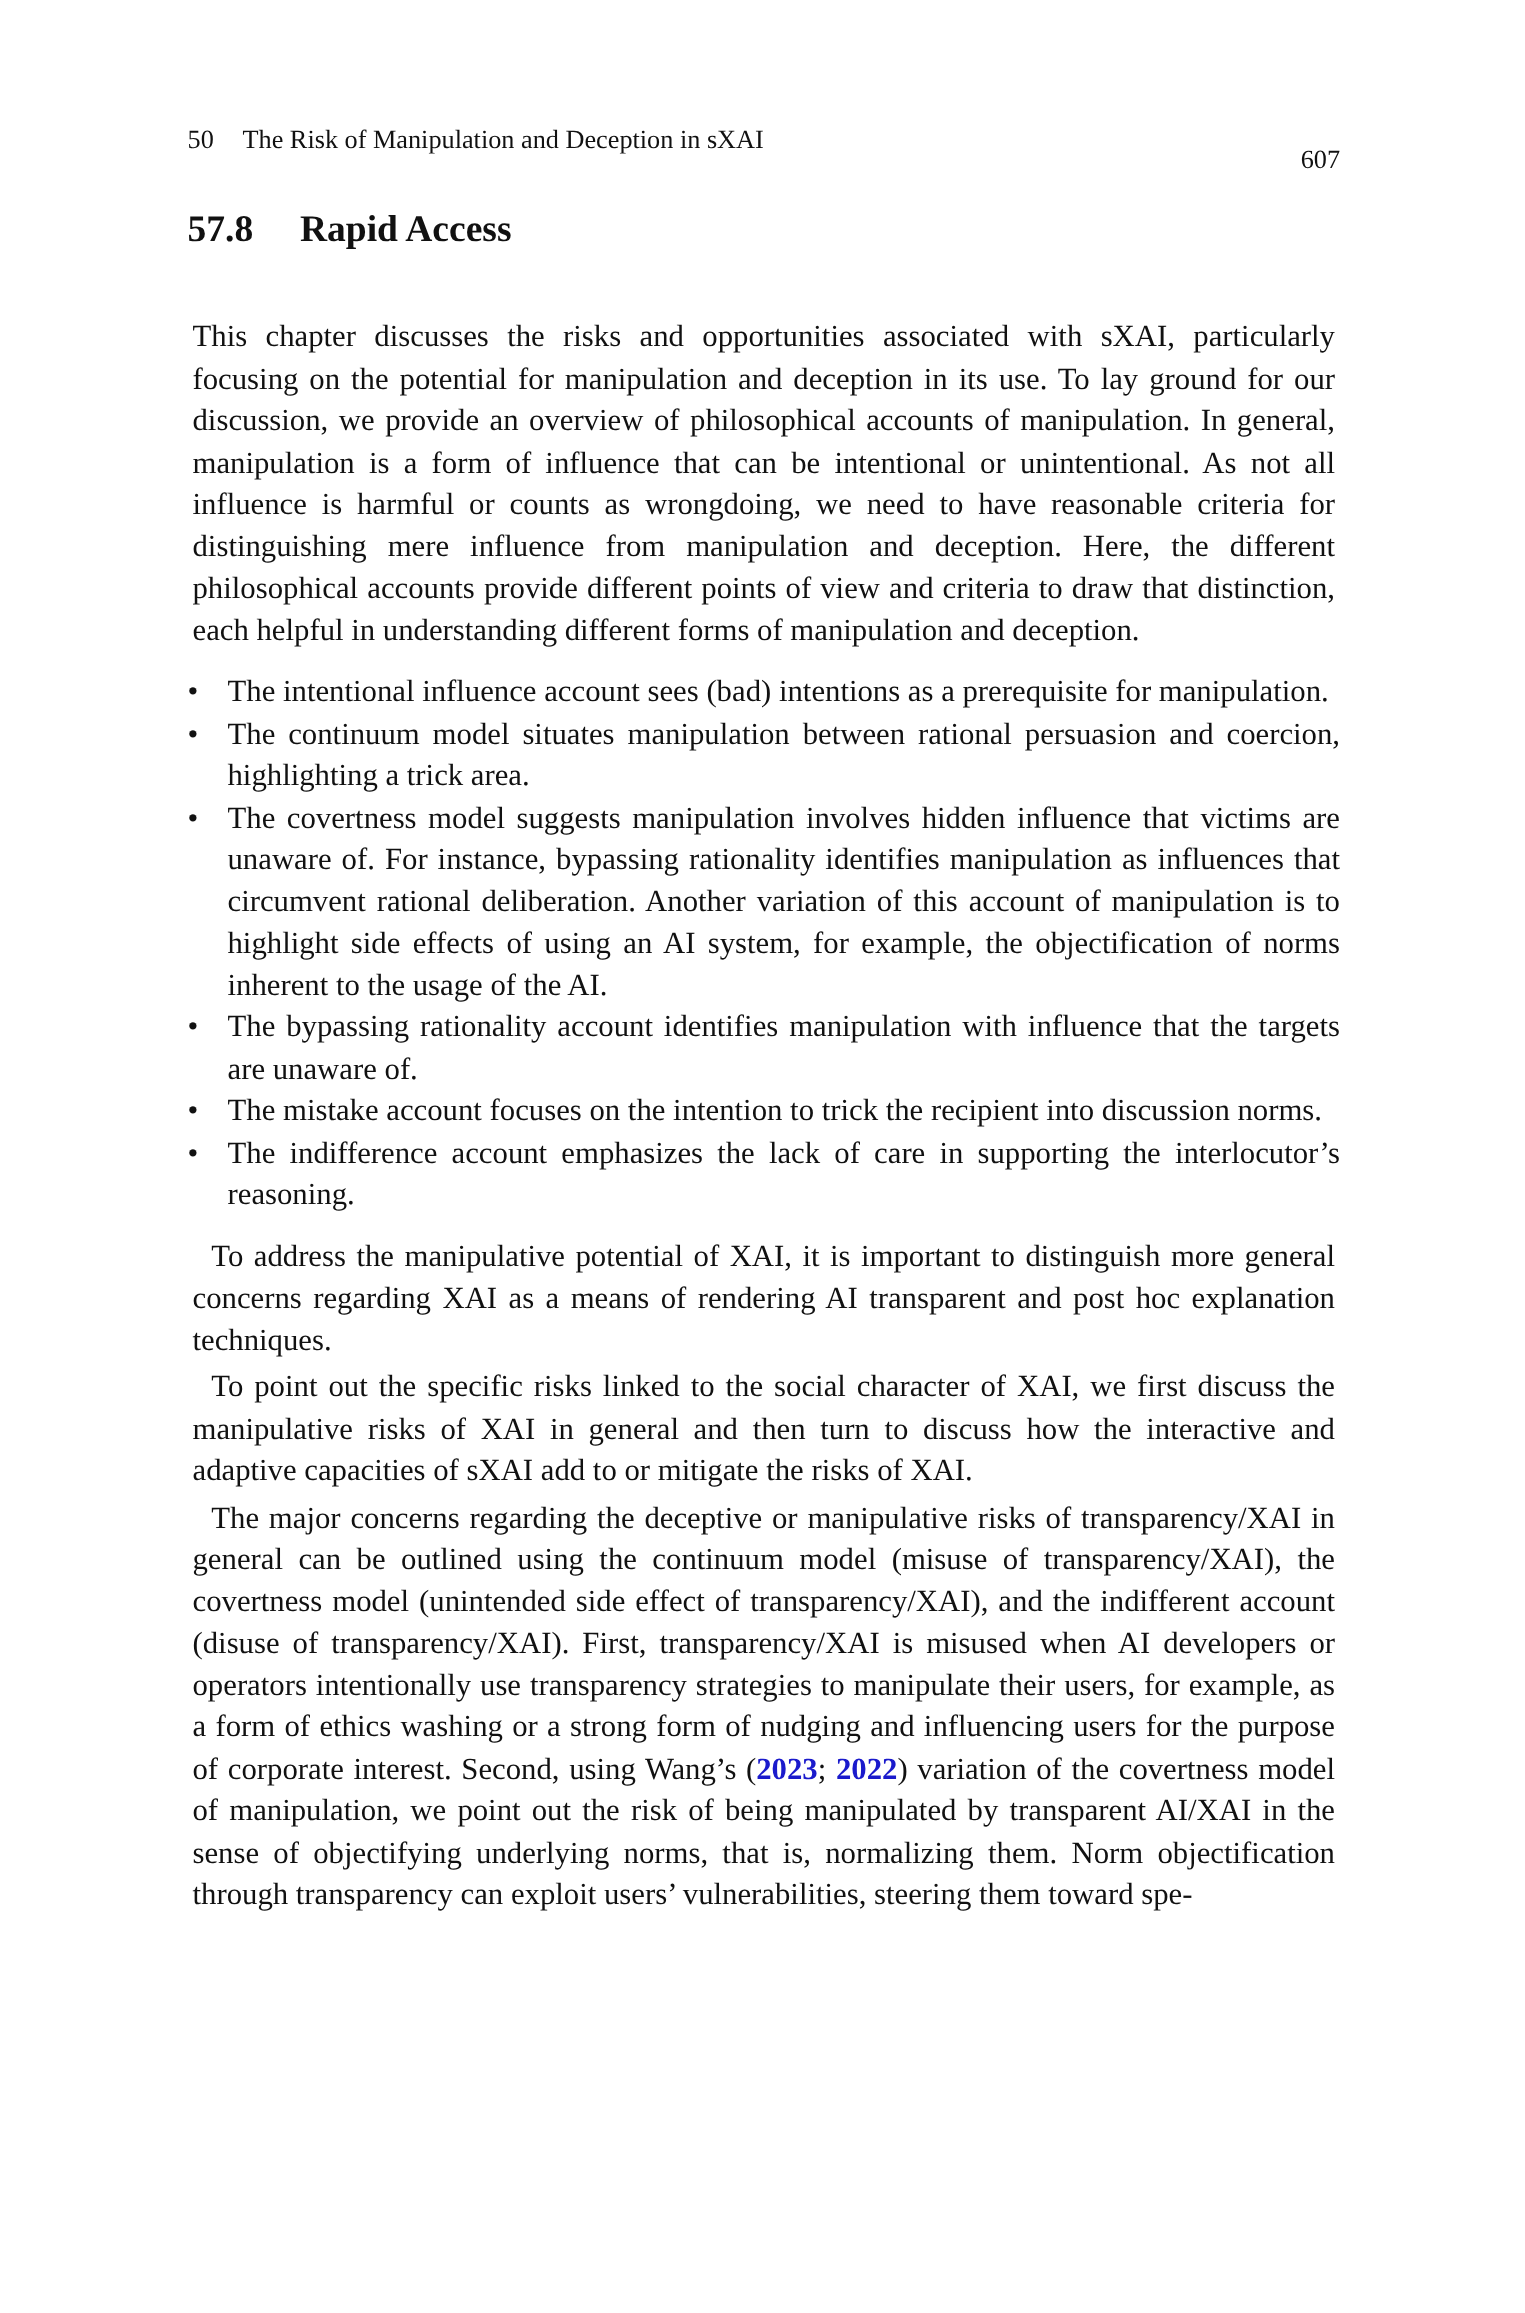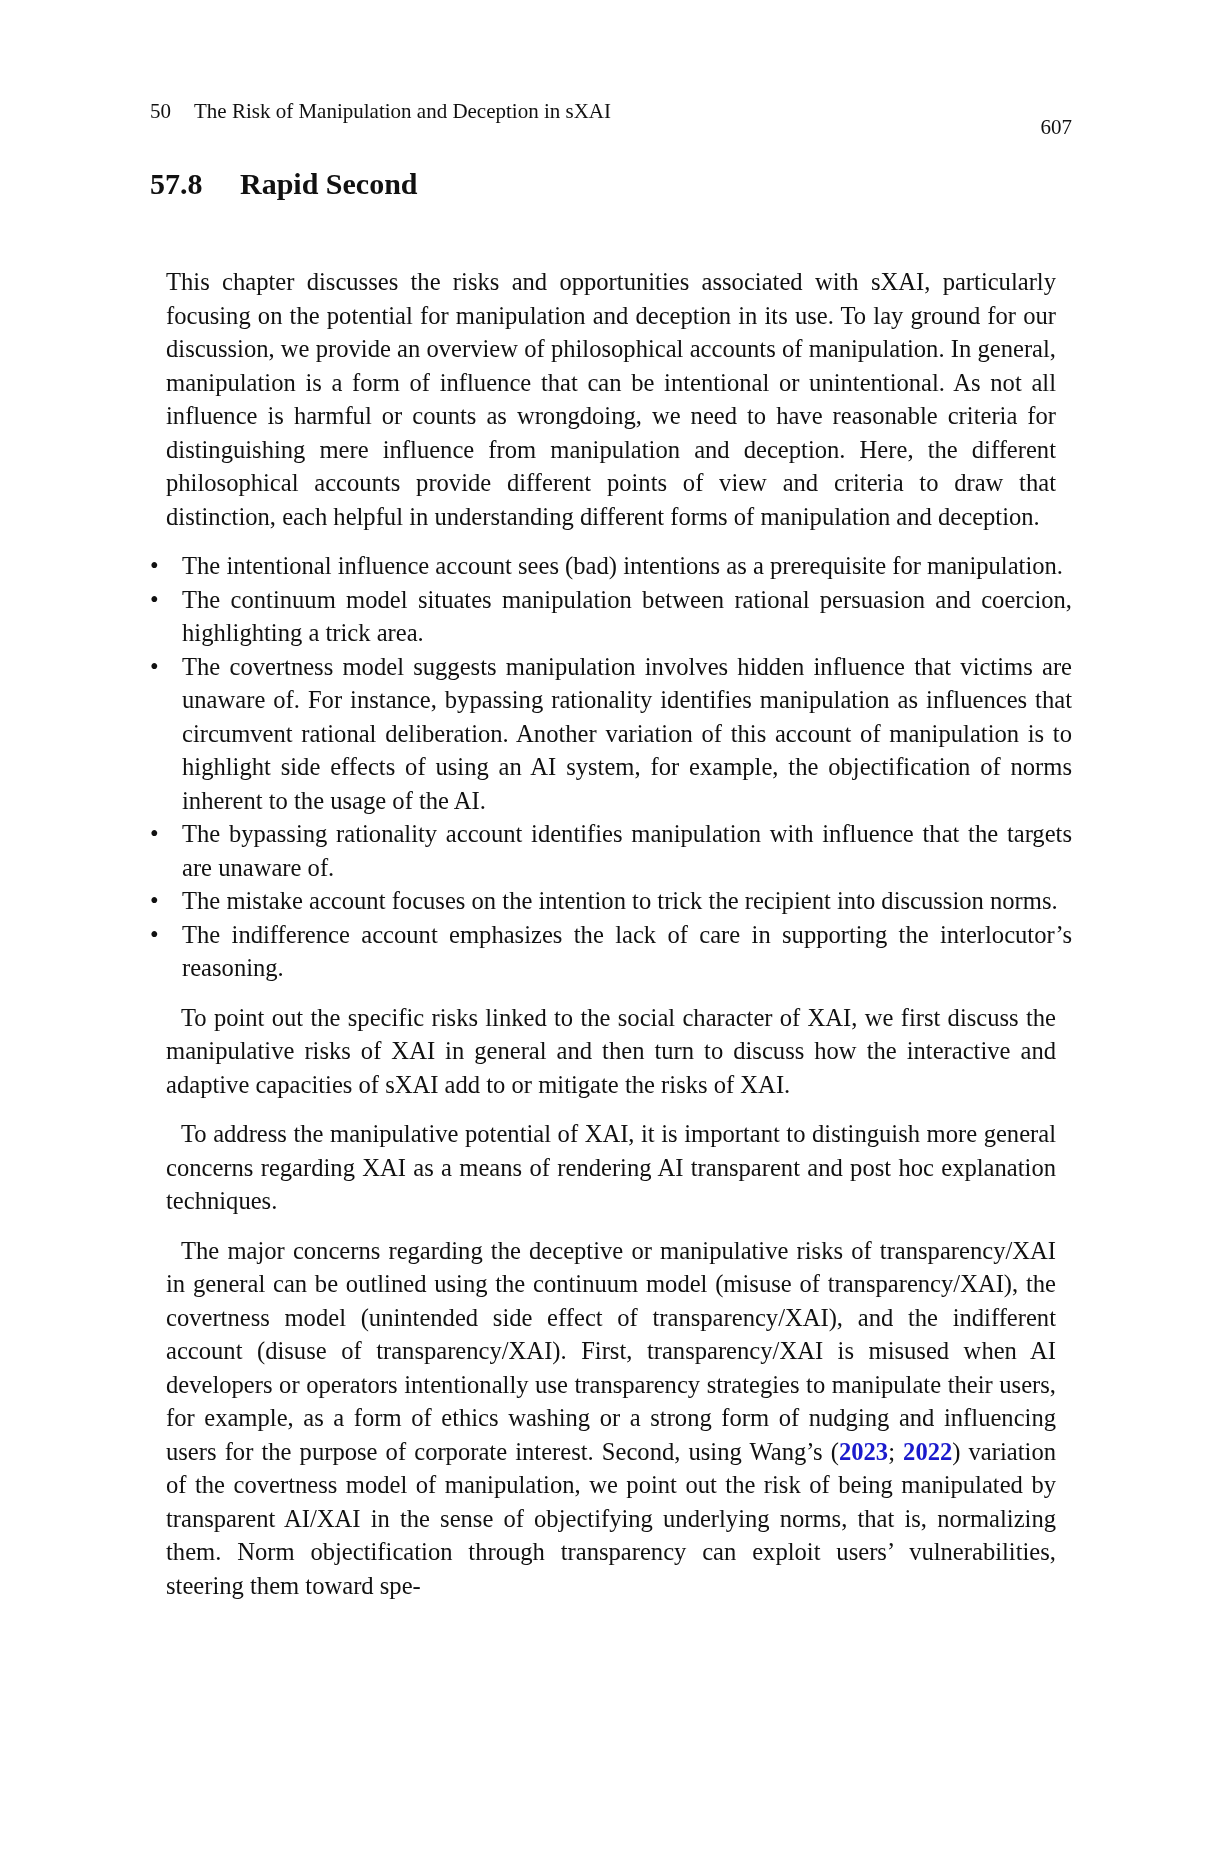--- a/index.html
+++ b/index.html
@@ -8,52 +8,52 @@
   .page { position: absolute; left: 150px; top: 0; width: 922px; }
   .running-head { position: absolute; left: 0; top: 99px; width: 922px; height: 24px;
                   font-size: 21px; line-height: 24px; }
   .running-head .chap-num { display: inline-block; width: 44px; }
   .running-head .page-num { position: absolute; right: 0; top: 0; margin-top: 16px; }
   .section-title { position: absolute; left: 0; top: 166px; margin: 0;
                    font-size: 30px; font-weight: bold; line-height: 36px; white-space: nowrap; }
   .section-title .sec-num { display: inline-block; width: 90px; }
   .body { position: absolute; left: 0; top: 249px; width: 922px;
           font-size: 24.6px; line-height: 33.5px; text-align: justify; hyphens: manual; }
-  .body p { margin: 16px; }
+  .body p { margin: 4px; }
   .body p.first { text-indent: 0; }
   .body p.indent { text-indent: 15px; }
   .body ul { list-style: none; margin: 16px 0 16px 0; padding: 0; }
   .body li { position: relative; padding-left: 32px; }
   .body li .bullet { position: absolute; left: 0; top: 0; width: 14px; }
   .body a { color: #1a1acc; text-decoration: none; font-weight: bold; }
 </style>
 </head>
 <body>
 
 <div class="page">
 
   <div class="running-head">
     <span class="chap-num">50</span><span>The Risk of Manipulation and Deception in sXAI</span>
     <span class="page-num">607</span>
   </div>
 
   <h2 class="section-title">
-    <span class="sec-num">57.8</span><span>Rapid Second</span>
+    <span class="sec-num">57.8</span><span>Rapid Access</span>
   </h2>
 
   <div class="body">
     <p class="first">This chapter discusses the risks and opportunities associated with sXAI, particularly focusing on the potential for manipulation and deception in its use. To lay ground for our discussion, we provide an overview of philosophical accounts of manipulation. In general, manipulation is a form of influence that can be intentional or unintentional. As not all influence is harmful or counts as wrongdoing, we need to have reasonable criteria for distinguishing mere influence from manipulation and deception. Here, the different philosophical accounts provide different points of view and criteria to draw that distinction, each helpful in understanding different forms of manipulation and deception.</p>
 
     <ul>
       <li><span class="bullet">•</span><span>The intentional influence account sees (bad) intentions as a prerequisite for manipulation.</span></li>
       <li><span class="bullet">•</span><span>The continuum model situates manipulation between rational persuasion and coercion, highlighting a trick area.</span></li>
       <li><span class="bullet">•</span><span>The covertness model suggests manipulation involves hidden influence that vic­tims are unaware of. For instance, bypassing rationality identifies manipulation as influences that circumvent rational deliberation. Another variation of this account of manipulation is to highlight side effects of using an AI system, for example, the objectification of norms inherent to the usage of the AI.</span></li>
       <li><span class="bullet">•</span><span>The bypassing rationality account identifies manipulation with influence that the targets are unaware of.</span></li>
       <li><span class="bullet">•</span><span>The mistake account focuses on the intention to trick the recipient into discussion norms.</span></li>
       <li><span class="bullet">•</span><span>The indifference account emphasizes the lack of care in supporting the interlocu­tor’s reasoning.</span></li>
     </ul>
 
+    <p class="indent">To address the manipulative potential of XAI, it is important to distinguish more general concerns regarding XAI as a means of rendering AI transparent and post hoc explanation techniques.</p>
     <p class="indent">To point out the specific risks linked to the social character of XAI, we first discuss the manipulative risks of XAI in general and then turn to discuss how the interactive and adaptive capacities of sXAI add to or mitigate the risks of XAI.</p>
-    <p class="indent">To address the manipulative potential of XAI, it is important to distinguish more general concerns regarding XAI as a means of rendering AI transparent and post hoc explanation techniques.</p>
     <p class="indent"><span>The major concerns regarding the deceptive or manipulative risks of trans­parency/XAI in general can be outlined using the continuum model (misuse of trans­parency/XAI), the covertness model (unintended side effect of transparency/XAI), and the indifferent account (disuse of transparency/XAI). First, transparency/XAI is misused when AI developers or operators intentionally use transparency strategies to manipulate their users, for example, as a form of ethics washing or a strong form of nudging and influencing users for the purpose of corporate interest. Second, using Wang’s (</span><a href="#" style="color: rgb(26, 26, 204);">2023</a><span>; </span><a href="#" style="color: rgb(26, 26, 204);">2022</a><span>) variation of the covertness model of manipulation, we point out the risk of being manipulated by transparent AI/XAI in the sense of objectifying underlying norms, that is, normalizing them. Norm objectification through transparency can exploit users’ vulnerabilities, steering them toward spe-</span></p>
   </div>
 
 </div>
 
 </body></html>

